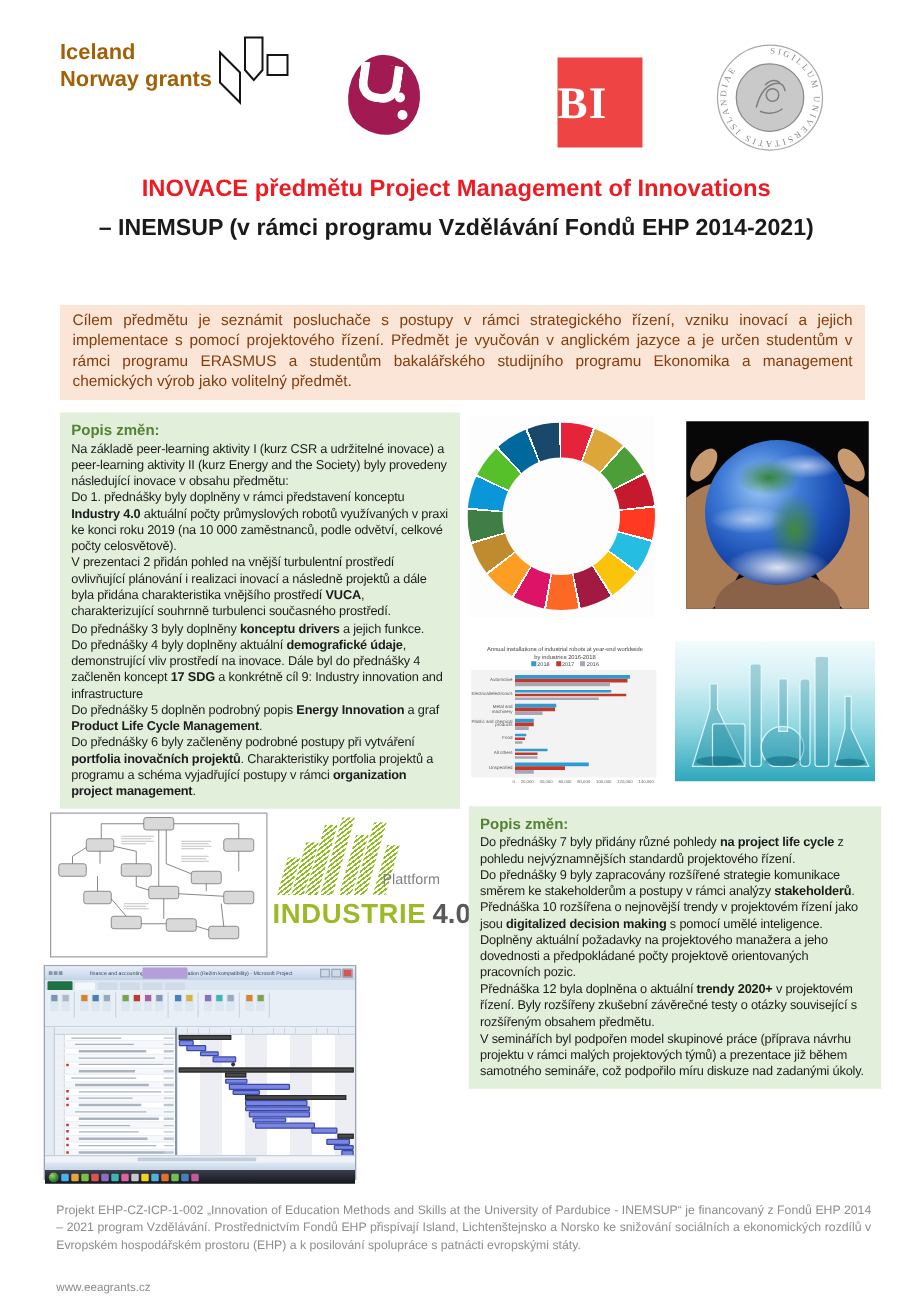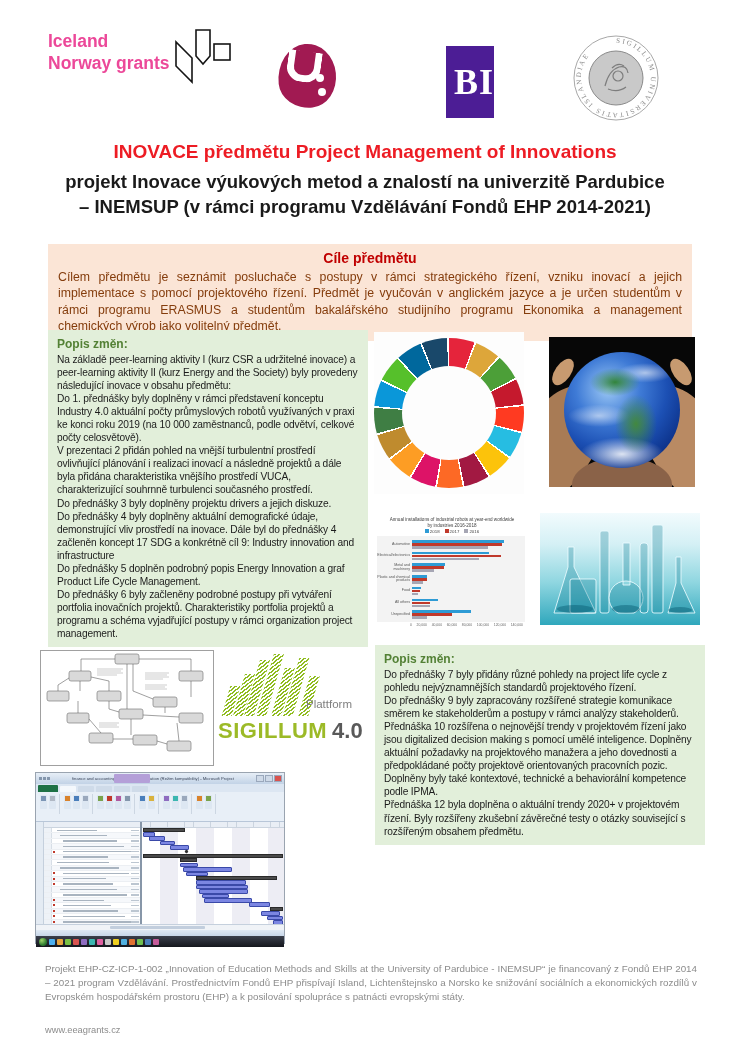--- a/index.html
+++ b/index.html
@@ -2,53 +2,53 @@
 <html><head>
 <meta charset="utf-8">
 <style>
   html,body{margin:0;padding:0;background:#fff;}
   .poster{position:relative;width:730px;height:1041px;background:#fff;overflow:hidden;
           font-family:"Liberation Sans",sans-serif;color:#000;}
   .abs{position:absolute;}
 
   
   #eea-logo{left:48px;top:30px;width:180px;}
-  .eea-line{font-size:17.5px;font-weight:bold;line-height:1.28;color:#ec4899;}
+  .eea-line{font-size:17.5px;font-weight:bold;line-height:1.28;color:#a16207;}
   .eea-grants{font-weight:bold;}
   #eea-glyph{position:absolute;left:122px;top:-4px;}
   #pardubice-logo{left:278px;top:44px;width:58px;height:64px;}
   .u-blob{position:absolute;left:0;top:0;width:58px;height:64px;background:#a11a52;
           border-radius:52% 48% 46% 54%/58% 50% 50% 42%;transform:rotate(-6deg);}
   .u-hook{position:absolute;left:9px;top:7px;width:20px;height:24px;border:7px solid #fff;border-top:none;
           border-radius:0 0 15px 15px;transform:rotate(8deg);}
   .u-dot{position:absolute;width:8px;height:8px;border-radius:50%;background:#fff;}
   .u-dot1{left:38px;top:30px;}
   .u-dot2{left:40px;top:44px;}
-  #bi-logo{left:446px;top:46px;width:48px;height:72px;background:#4c1d95;display:flex;
-           align-items:center;justify-content:flex-end;}
+  #bi-logo{left:446px;top:46px;width:68px;height:72px;background:#ef4444;display:flex;
+           align-items:center;justify-content:flex-start;}
   #bi-logo span{color:#fff;font-family:"Liberation Serif",serif;font-weight:bold;font-size:36px;letter-spacing:1px;}
   #iceland-seal{left:572px;top:34px;width:88px;height:88px;}
 
   
   #main-title{left:0;top:141px;width:100%;text-align:center;font-size:19px;font-weight:bold;color:#ed1c24;}
   #subtitle{left:30px;top:170px;width:670px;text-align:center;font-size:18.5px;font-weight:bold;
             color:#1a1a1a;line-height:1.35;}
 
   
   #goals-box{left:48px;top:244px;width:624px;background:#fbe5d6;padding:4px 10px 7px;}
   .goals-heading{text-align:center;color:#c00000;font-weight:bold;font-size:14px;margin:2px 0 3px;}
   .goals-body{color:#843c0c;font-size:12.3px;text-align:justify;line-height:1.33;}
 
   
   .changes-box{background:#e2efda;padding:7px 9px;}
   #left-changes{left:48px;top:330px;width:302px;}
   #right-changes{left:375px;top:645px;width:312px;}
   .changes-heading{color:#538135;font-size:12px;font-weight:bold;margin:0 0 2px;}
   .changes-box p{margin:0;font-size:10.2px;line-height:1.28;color:#1c1c1c;letter-spacing:-0.15px;text-align:left;}
-  .changes-box .b{font-weight:normal;}
+  .changes-box .b{font-weight:bold;}
 
   
   #sdg-wheel{left:374px;top:332px;width:150px;height:162px;display:flex;align-items:center;justify-content:center;background:#fdfdfd;}
   .sdg-ring{width:150px;height:150px;border-radius:50%;position:relative;}
   .sdg-ring::after{content:"";position:absolute;left:28px;top:28px;right:28px;bottom:28px;border-radius:50%;background:#fdfdfd;}
 
   
   #earth-hands{left:549px;top:337px;width:146px;height:150px;background:#070707;overflow:hidden;}
   .hand{position:absolute;background:#b98a63;border-radius:50%;}
   .hand-l{left:-26px;top:44px;width:72px;height:124px;transform:rotate(28deg);background:#a87b55;}
@@ -181,36 +181,34 @@
     <g fill="none" stroke="#7d7d7d" stroke-width="1.2">
       <path d="M33 52 q4 -16 14 -19 q8 -2 9 6"></path>
       <path d="M36 55 q10 4 18 -2"></path>
       <path d="M40 34 q6 -6 12 -2"></path>
       <circle cx="46" cy="42" r="5"></circle>
     </g>
   </svg>
 
   <div class="abs" id="main-title">INOVACE předmětu Project Management of Innovations</div>
   <div class="abs" id="subtitle">
-    <div>projekt Inovace výukových metod a znalostí na univerzitě Pardubice</div>
     <div>– INEMSUP (v rámci programu Vzdělávání Fondů EHP 2014-2021)</div>
   </div>
 
   <div class="abs" id="goals-box">
-    <div class="goals-heading">Cíle předmětu</div>
     <div class="goals-body">Cílem předmětu je seznámit posluchače s postupy v rámci strategického řízení, vzniku inovací a jejich implementace s pomocí projektového řízení. Předmět je vyučován v anglickém jazyce a je určen studentům v rámci programu ERASMUS a studentům bakalářského studijního programu Ekonomika a management chemických výrob jako volitelný předmět.</div>
   </div>
 
   <div class="abs changes-box" id="left-changes">
     <h3 class="changes-heading">Popis změn:</h3>
     <div id="left-changes-body">
         <p><span>Na základě peer-learning aktivity I (kurz CSR a udržitelné inovace) a peer-learning aktivity II (kurz Energy and the Society) byly provedeny následující inovace v obsahu předmětu:</span></p>
         <p><span>Do 1. přednášky byly doplněny v rámci představení konceptu </span><span class="b">Industry 4.0</span><span> aktuální počty průmyslových robotů využívaných v praxi ke konci roku 2019 (na 10 000 zaměstnanců, podle odvětví, celkové počty celosvětově).</span></p>
         <p><span>V prezentaci 2 přidán pohled na vnější turbulentní prostředí ovlivňující plánování i realizaci inovací a následně projektů a dále byla přidána charakteristika vnějšího prostředí </span><span class="b">VUCA</span><span>, charakterizující souhrnně turbulenci současného prostředí.</span></p>
-        <p><span>Do přednášky 3 byly doplněny </span><span class="b">projektu drivers</span><span> a jejich diskuze.</span></p>
+        <p><span>Do přednášky 3 byly doplněny </span><span class="b">konceptu drivers</span><span> a jejich funkce.</span></p>
         <p><span>Do přednášky 4 byly doplněny aktuální </span><span class="b">demografické údaje</span><span>, demonstrující vliv prostředí na inovace. Dále byl do přednášky 4 začleněn koncept </span><span class="b">17 SDG</span><span> a konkrétně cíl 9: Industry innovation and infrastructure</span></p>
         <p><span>Do přednášky 5 doplněn podrobný popis </span><span class="b">Energy Innovation</span><span> a graf </span><span class="b">Product Life Cycle Management</span><span>.</span></p>
         <p><span>Do přednášky 6 byly začleněny podrobné postupy při vytváření </span><span class="b">portfolia inovačních projektů</span><span>. Charakteristiky portfolia projektů a programu a schéma vyjadřující postupy v rámci </span><span class="b">organization project management</span><span>.</span></p>
       </div>
   </div>
 
   <div class="abs" id="sdg-wheel">
     <div class="sdg-ring" id="sdg-ring" style="background: repeating-conic-gradient(rgba(255, 255, 255, 0) 0deg, rgba(255, 255, 255, 0) 19.7765deg, rgb(255, 255, 255) 19.7765deg, rgb(255, 255, 255) 21.1765deg), conic-gradient(rgb(229, 36, 59) 0deg, rgb(229, 36, 59) 21.1765deg, rgb(221, 166, 58) 21.1765deg, rgb(221, 166, 58) 42.3529deg, rgb(76, 159, 56) 42.3529deg, rgb(76, 159, 56) 63.5294deg, rgb(197, 25, 45) 63.5294deg, rgb(197, 25, 45) 84.7059deg, rgb(255, 58, 33) 84.7059deg, rgb(255, 58, 33) 105.882deg, rgb(38, 189, 226) 105.882deg, rgb(38, 189, 226) 127.059deg, rgb(252, 195, 11) 127.059deg, rgb(252, 195, 11) 148.235deg, rgb(162, 25, 66) 148.235deg, rgb(162, 25, 66) 169.412deg, rgb(253, 105, 37) 169.412deg, rgb(253, 105, 37) 190.588deg, rgb(221, 19, 103) 190.588deg, rgb(221, 19, 103) 211.765deg, rgb(253, 157, 36) 211.765deg, rgb(253, 157, 36) 232.941deg, rgb(191, 139, 46) 232.941deg, rgb(191, 139, 46) 254.118deg, rgb(63, 126, 68) 254.118deg, rgb(63, 126, 68) 275.294deg, rgb(10, 151, 217) 275.294deg, rgb(10, 151, 217) 296.471deg, rgb(86, 192, 43) 296.471deg, rgb(86, 192, 43) 317.647deg, rgb(0, 104, 157) 317.647deg, rgb(0, 104, 157) 338.824deg, rgb(25, 72, 106) 338.824deg, rgb(25, 72, 106) 360deg);"></div>
   </div>
 
@@ -363,21 +361,21 @@
       <div class="sk" style="height:30px"></div>
         <div class="sk" style="height:42px"></div>
       <div class="sk" style="height:56px"></div>
         <div class="sk" style="height:62px"></div>
       <div class="sk" style="height:48px"></div>
         <div class="sk" style="height:58px"></div>
       <div class="sk" style="height:40px"></div>
     </div>
     <div class="plattform">Plattform</div>
     <div class="industrie-row">
-      <span class="industrie-word">SIGILLUM</span>
+      <span class="industrie-word">INDUSTRIE</span>
       <span class="four">4.0</span>
     </div>
   </div>
 
   <div class="abs" id="msproject">
     <div class="mp-title">
       <span class="mp-qat">
           <i></i>
           <i></i>
           <i></i>
@@ -586,21 +584,21 @@
         </span>
     </div>
   </div>
 
   <div class="abs changes-box" id="right-changes">
     <h3 class="changes-heading">Popis změn:</h3>
     <div id="right-changes-body">
         <p><span>Do přednášky 7 byly přidány různé pohledy </span><span class="b">na project life cycle</span><span> z pohledu nejvýznamnějších standardů projektového řízení.</span></p>
         <p><span>Do přednášky 9 byly zapracovány rozšířené strategie komunikace směrem ke stakeholderům a postupy v rámci analýzy </span><span class="b">stakeholderů</span><span>.</span></p>
         <p><span>Přednáška 10 rozšířena o nejnovější trendy v projektovém řízení jako jsou </span><span class="b">digitalized decision making</span><span> s pomocí umělé inteligence. Doplněny aktuální požadavky na projektového manažera a jeho dovednosti a předpokládané počty projektově orientovaných pracovních pozic.</span></p>
-        <p><span>Doplněny byly také kontextové, technické a behaviorální kompetence </span><span class="b">podle IPMA</span><span>.</span></p>
         <p><span>Přednáška 12 byla doplněna o aktuální </span><span class="b">trendy 2020+</span><span> v projektovém řízení. Byly rozšířeny zkušební závěrečné testy o otázky související s rozšířeným obsahem předmětu.</span></p>
+        <p><span>V seminářích byl podpořen model skupinové práce (příprava návrhu projektu v rámci malých projektových týmů) a prezentace již během samotného semináře, což podpořilo míru diskuze nad zadanými úkoly.</span></p>
       </div>
   </div>
 
   <div class="abs" id="footer-text">Projekt EHP-CZ-ICP-1-002 „Innovation of Education Methods and Skills at the University of Pardubice - INEMSUP“ je financovaný z Fondů EHP 2014 – 2021 program Vzdělávání. Prostřednictvím Fondů EHP přispívají Island, Lichtenštejnsko a Norsko ke snižování sociálních a ekonomických rozdílů v Evropském hospodářském prostoru (EHP) a k posilování spolupráce s patnácti evropskými státy.</div>
   <a class="abs" id="footer-link" href="#">www.eeagrants.cz</a>
 
 </div>
 
 </body></html>

